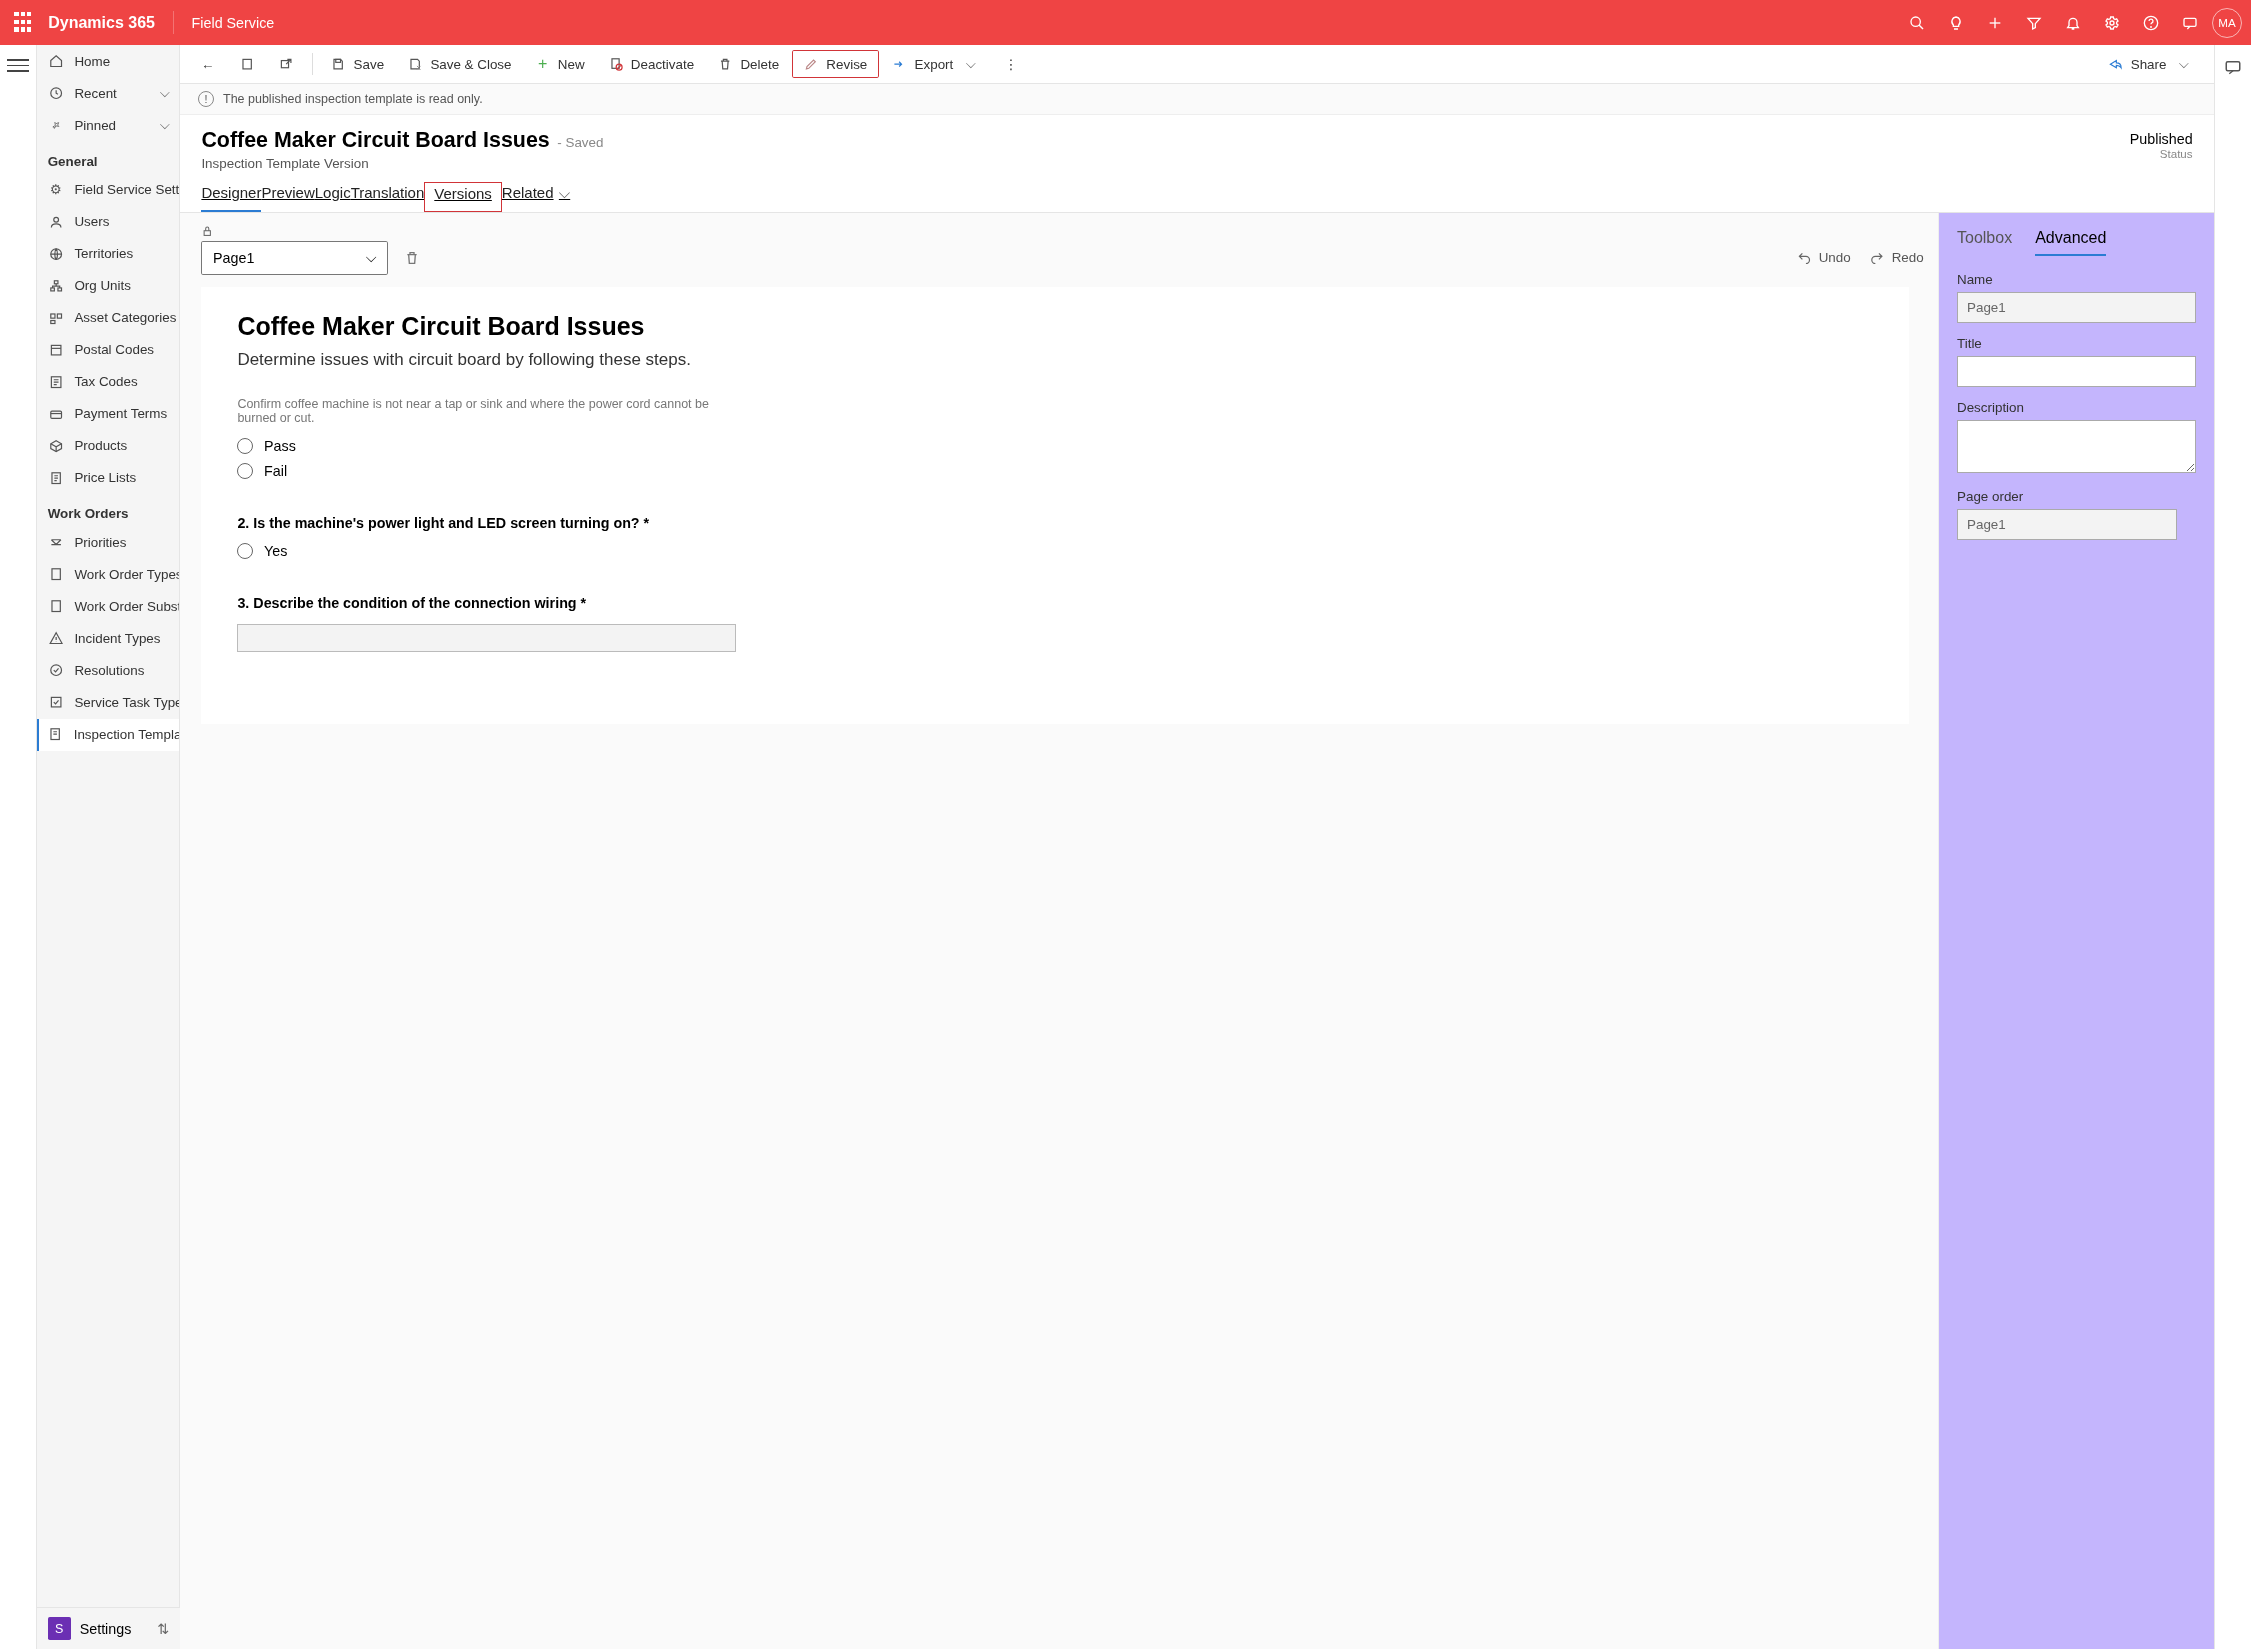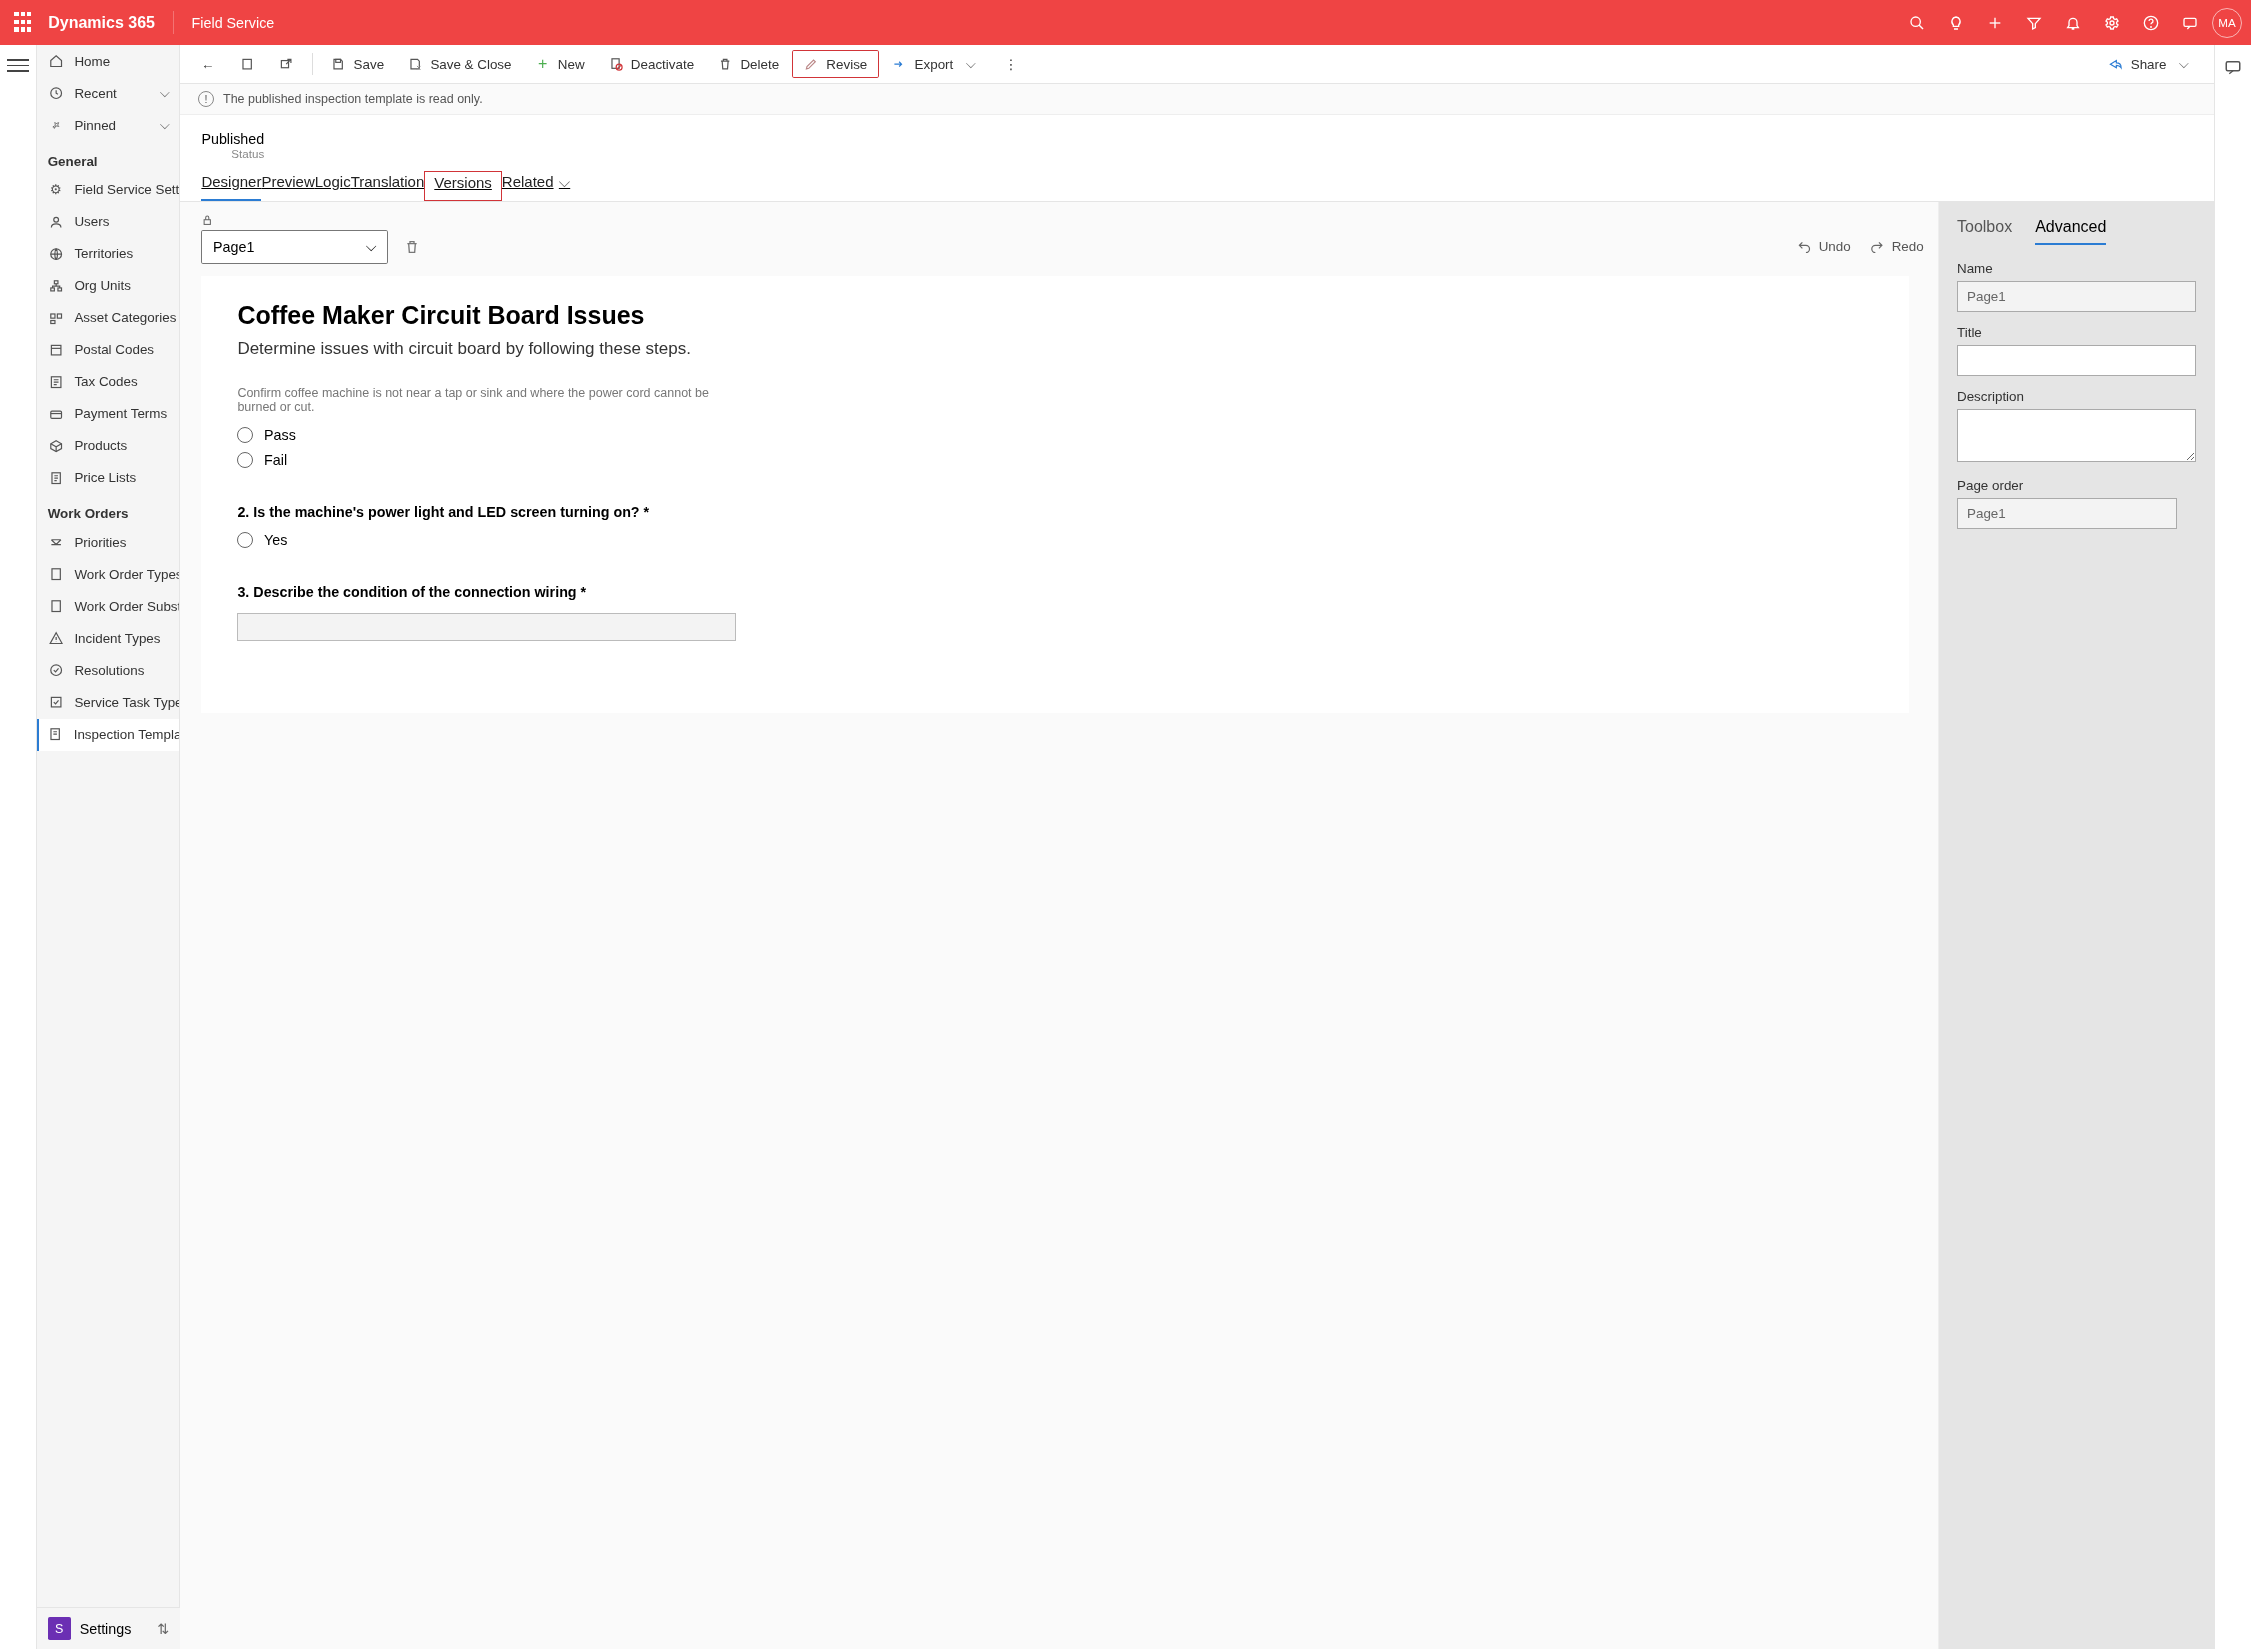--- a/index.html
+++ b/index.html
@@ -73,21 +73,21 @@
 .canvas-title { font-size:25px; font-weight:700; margin-bottom:9px; }
 .canvas-desc { font-size:17px; color:#333; margin-bottom:23px; }
 .question { margin:27px 0 36px 0; }
 .q-title { font-size:14.3px; font-weight:600; }
 .q-hint { font-size:12.5px; color:#777; margin-top:3.6px; max-width:499px; }
 .q-options { margin-top:12.5px; }
 .opt { display:flex; align-items:center; gap:10.7px; margin:9px 0; cursor:pointer; }
 .radio { width:16px; height:16px; border:1.8px solid #666; border-radius:50%; }
 .textarea-q { width:499px; height:28.5px; border:0.9px solid #bbb; background:#f3f3f3; margin-top:12.5px; }
 
-.props-col { width:276px; border-left:0.9px solid #eee; background:#e5e5e5; padding:16px 18px; overflow-y:auto; }
+.props-col { width:276px; border-left:0.9px solid #eee; background:#c4b5fd; padding:16px 18px; overflow-y:auto; }
 .props-tabs { display:flex; gap:23px; font-size:16px; margin-bottom:16px; }
 .ptab { padding-bottom:7.1px; cursor:pointer; color:#555; }
 .ptab.active { color:#000; border-bottom:2.7px solid #2b7cd3; font-weight:500; }
 .field-lbl { font-size:13.4px; margin:12.5px 0 5.3px 0; color:#333; }
 .field-input { width:100%; border:0.9px solid #aaa; padding:7.1px 9px; font-size:13.4px; background:#fff; }
 .field-input.grey { background:#f3f3f3; color:#666; }
 .field-textarea { width:100%; border:0.9px solid #aaa; height:53px; resize:vertical; background:#fff; }
 
 .rightrail { width:37px; border-left:0.9px solid #e5e5e5; display:flex; flex-direction:column; align-items:center; padding-top:12.5px; }
 
@@ -450,20 +450,25 @@
           <span class="chev-small">⌵</span>
         </div>
     </div>
 
     <div class="info-banner">
       <span class="info-circle">!</span>
       <span>The published inspection template is read only.</span>
     </div>
 
     <div class="record-hdr">
+      <div class="left">
+        <span class="rec-title">Coffee Maker Circuit Board Issues</span>
+        <span class="rec-saved">- Saved</span>
+        <div class="rec-sub">Inspection Template Version</div>
+      </div>
       <div class="right">
         <div class="status-val">Published</div>
         <div class="status-lbl">Status</div>
       </div>
     </div>
 
     <div class="tabs-row">
       <div class="tab active">Designer</div>
       <div class="tab">Preview</div>
       <div class="tab">Logic</div>

